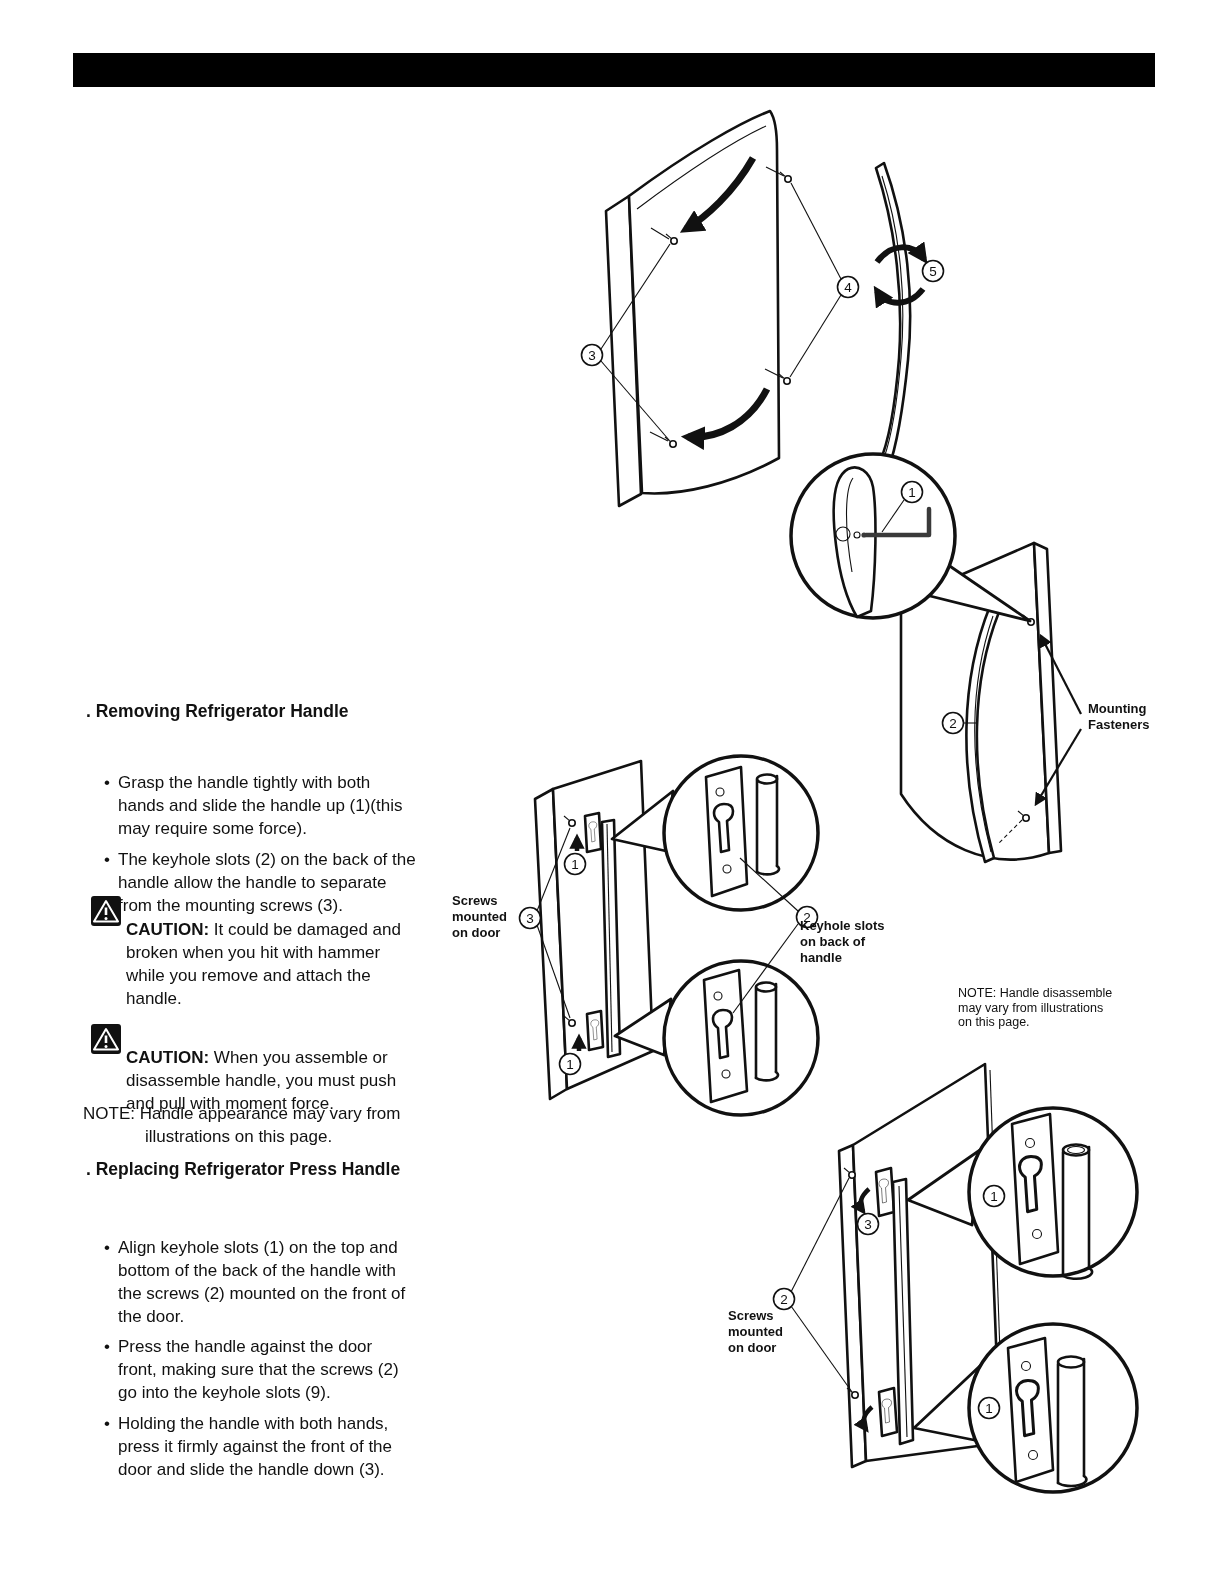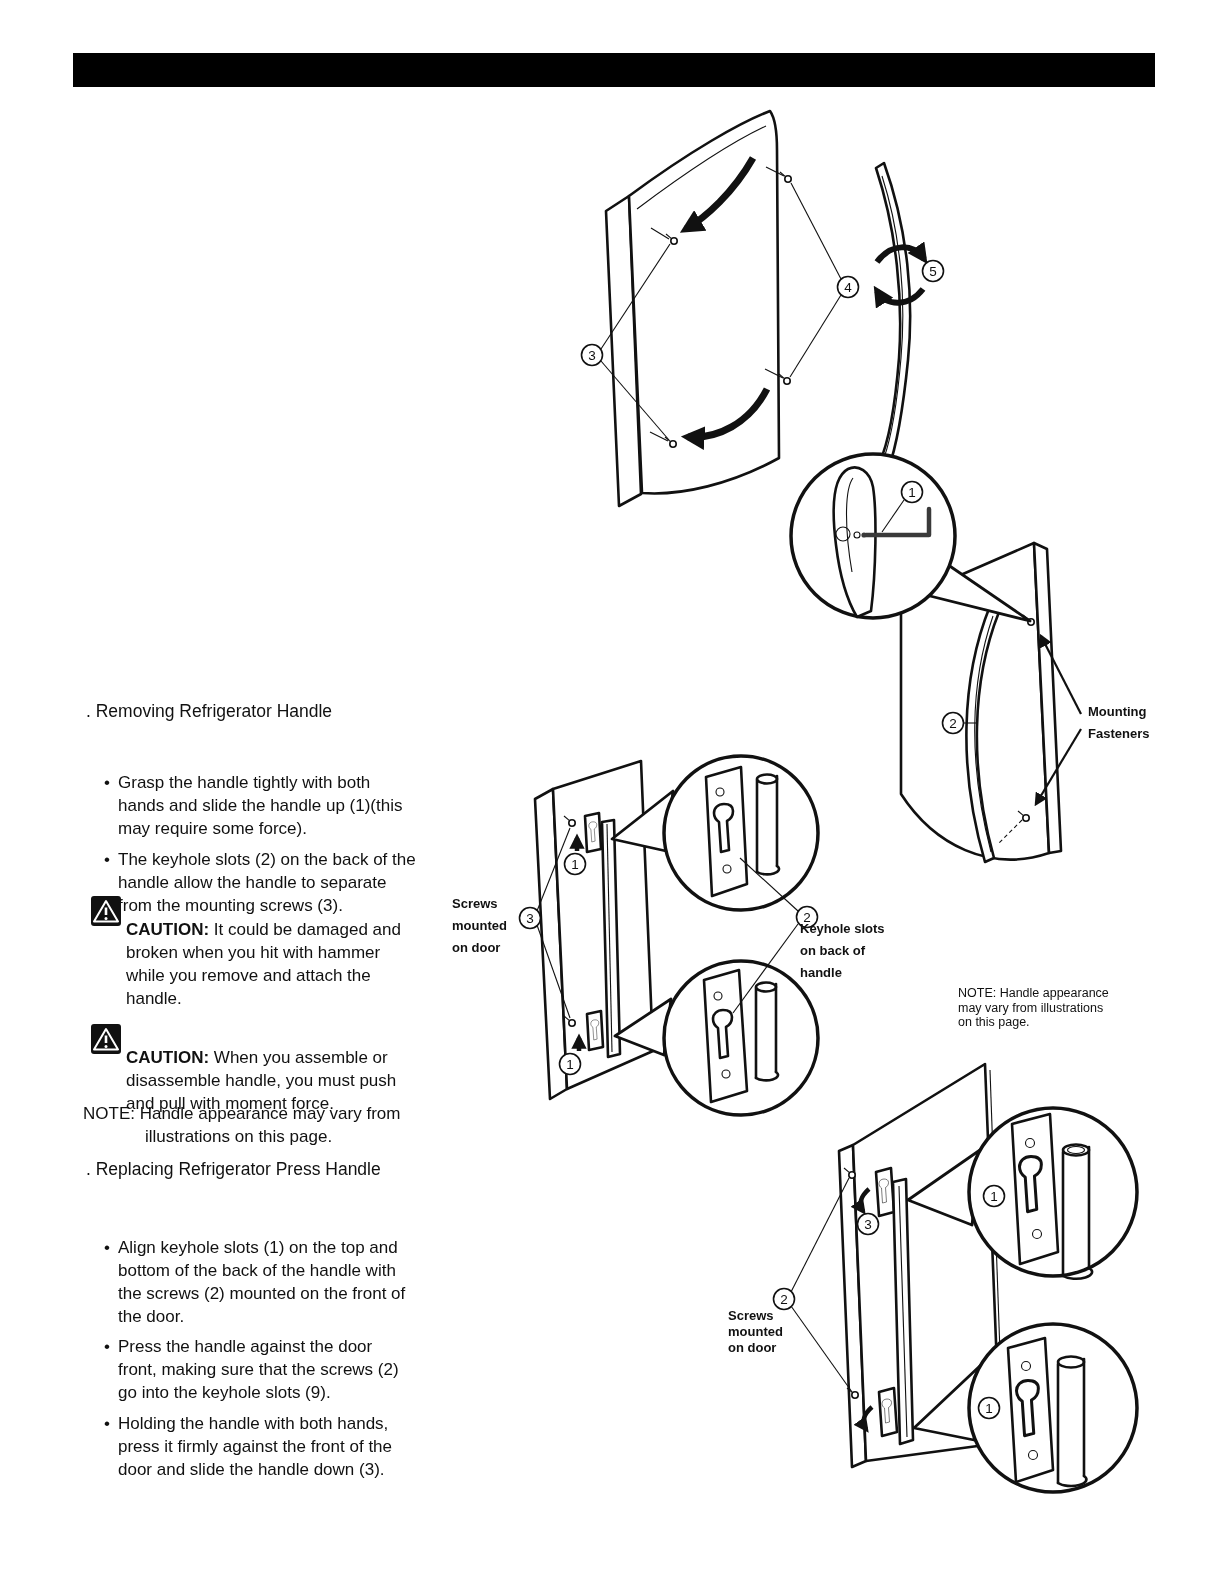--- a/index.html
+++ b/index.html
@@ -1,30 +1,30 @@
 <!DOCTYPE html>
 <html><head>
 <meta charset="utf-8">
 <style>
   html,body{margin:0;padding:0;background:#fff;}
   body{width:1224px;height:1584px;position:relative;font-family:"Liberation Sans",sans-serif;color:#111;}
   .abs{position:absolute;}
   #header-bar{left:73px;top:53px;width:1082px;height:34px;background:#000;}
   
   #text-col{left:86px;top:700px;width:410px;font-size:17px;line-height:23px;}
-  .heading{font-weight:normal;font-size:17.5px;white-space:pre-line;}
+  .heading{font-weight:bold;font-size:17.5px;white-space:pre-line;}
   .bullet{padding-left:14px;white-space:pre-line;}
   .bullet::before{content:"\2022";position:absolute;left:0;top:0;}
   .bullet-wrap{left:18px;margin-top:44px;}
   .caution{padding-left:40px;white-space:pre-line;}
   .caution .cap{font-weight:bold;}
   .caution-icon{position:absolute;left:5px;top:1px;width:30px;height:30px;}
   .note-left{padding-left:62px;text-indent:-62px;white-space:pre-line;}
   
-  .fig-label{font-weight:bold;font-size:13px;line-height:22px;white-space:pre-line;}
+  .fig-label{font-weight:bold;font-size:13px;line-height:16px;white-space:pre-line;}
   .center{text-align:left;}
   #note-right{font-size:12.5px;line-height:14.5px;white-space:pre-line;font-weight:normal;}
   
   #art{position:absolute;left:0;top:0;}
   .ln{fill:none;stroke:#111;stroke-width:2.6;stroke-linejoin:round;stroke-linecap:round;}
   .fw{fill:#fff;stroke:#111;stroke-width:2.6;stroke-linejoin:round;stroke-linecap:round;}
   .thin{fill:none;stroke:#111;stroke-width:1.1;}
   .dash{fill:none;stroke:#111;stroke-width:1.1;stroke-dasharray:4 3;}
   .thk{fill:none;stroke:#111;stroke-width:7;stroke-linecap:butt;}
   .thk2{fill:none;stroke:#111;stroke-width:6;stroke-linecap:butt;}
@@ -279,21 +279,21 @@
 mounted
 on door</div>
 <div class="abs fig-label center" style="left:800px;top:918px;width:110px;">Keyhole slots
 on back of
 handle</div>
 <div class="abs fig-label" style="left:1088px;top:701px;">Mounting
 Fasteners</div>
 <div class="abs fig-label center" style="left:728px;top:1308px;width:96px;line-height:16px;">Screws
 mounted
 on door</div>
-<div class="abs" id="note-right" style="left:958px;top:986px;width:160px;">NOTE: Handle appearance
+<div class="abs" id="note-right" style="left:958px;top:986px;width:160px;">NOTE: Handle disassemble
 may vary from illustrations
 on this page.</div>
 
 <div id="text-col" class="abs">
 
   <div class="abs heading" style="left:0;top:0;">. Removing Refrigerator Handle</div>
 
   <div class="abs bullet bullet-wrap" style="left:18px;top:27px;width:330px;">Grasp the handle tightly with both
 hands and slide the handle up (1)(this
 may require some force).</div>

